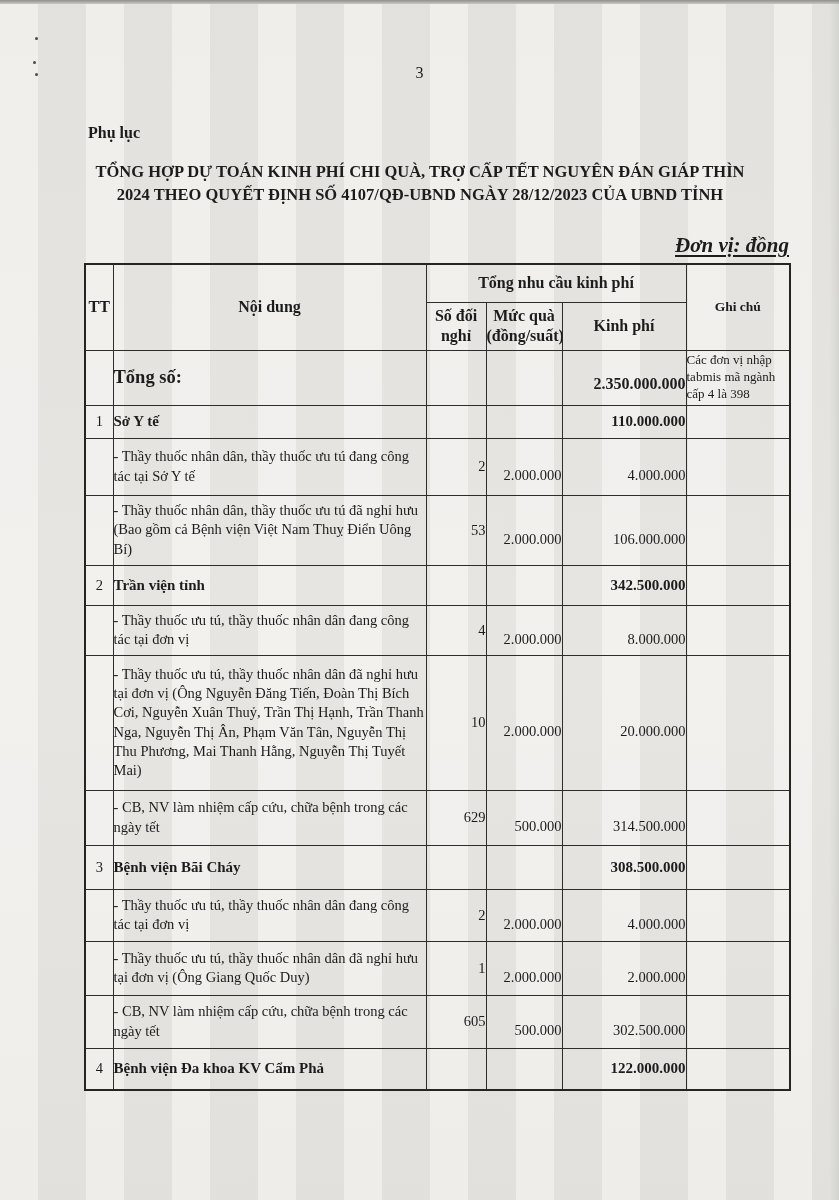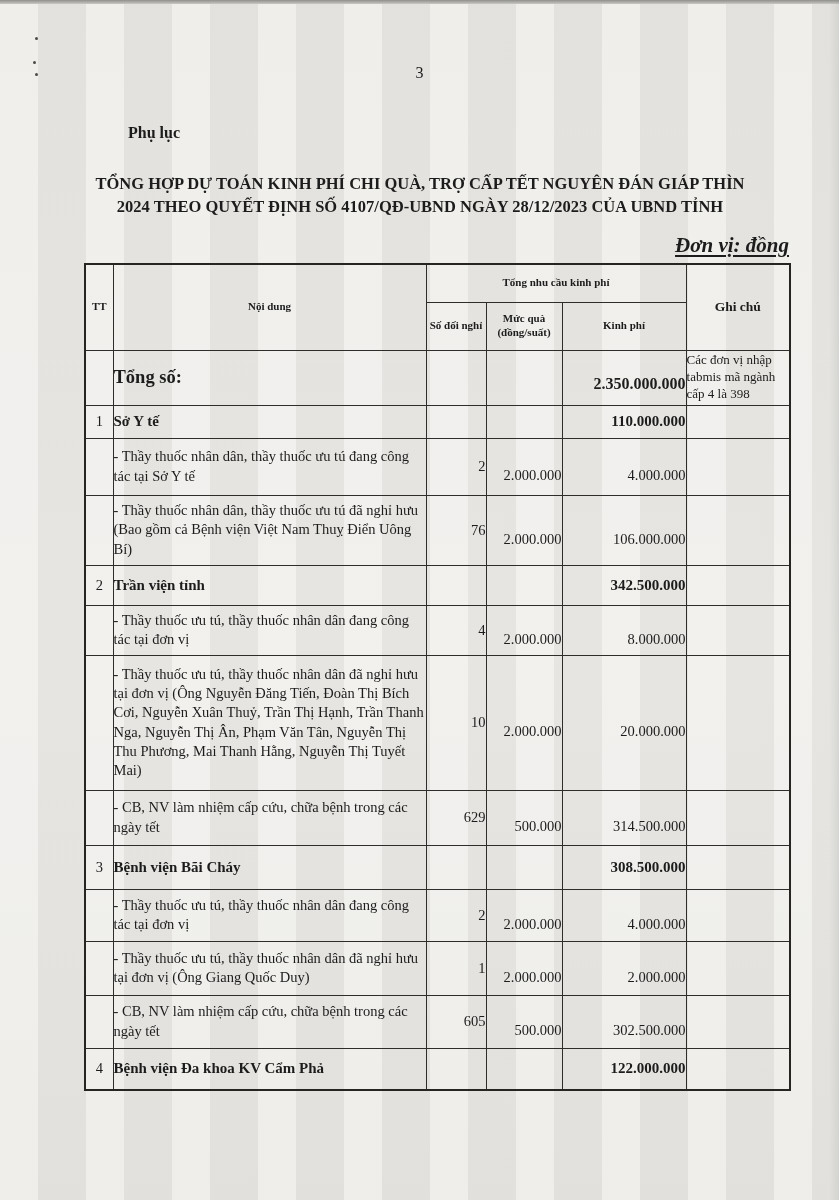--- a/index.html
+++ b/index.html
@@ -30,46 +30,46 @@
   .dot.d1{left:35px;top:37px;width:3px;height:3px;}
   .dot.d2{left:33px;top:61px;width:3px;height:3px;}
   .dot.d3{left:35px;top:73px;width:3px;height:3px;}
 
   .page-number{
     position:absolute;left:0;top:64px;width:839px;
     text-align:center;font-size:16px;
   }
   .appendix{
     position:absolute;left:88px;top:124px;
-    font-weight:bold;font-size:16px;margin-left:40px;
+    font-weight:bold;font-size:16px;
   }
   .doc-title{
     position:absolute;left:55px;top:160px;width:730px;
-    text-align:center;font-weight:bold;font-size:16.5px;line-height:1.42;margin-top:12px;
+    text-align:center;font-weight:bold;font-size:16.5px;line-height:1.42;
   }
   .unit-note{
     position:absolute;left:489px;top:233px;width:300px;
     text-align:right;font-style:italic;font-weight:600;font-size:21px;
     text-decoration:underline;
     text-underline-offset:3px;
   }
 
   table.main{
     position:absolute;left:84px;top:263px;
     border-collapse:collapse;table-layout:fixed;width:705px;
     font-size:14.5px;
   }
   table.main td{
     border:1.5px solid #2e2d2b;
     padding:0;vertical-align:middle;
     overflow:hidden;
   }
   table.main{border:2px solid #262522;}
 
-  td.h{font-weight:bold;text-align:center;font-size:11px;line-height:1.25;}
+  td.h{font-weight:bold;text-align:center;font-size:16px;line-height:1.25;}
   td.h-ghichu{font-weight:bold;text-align:center;font-size:13.5px;vertical-align:top;padding-top:12px;}
   td.tt{text-align:center;font-size:14.5px;}
   td.nd{padding-left:12px;padding-right:8px;line-height:1.32;font-size:14.5px;}
   td.nd-section{padding-left:11px;font-weight:bold;font-size:15px;}
   td.sodt{text-align:right;padding-right:6px;font-size:14.5px;}
   td.mq{text-align:right;padding-right:8px;font-size:14.5px;}
   td.kp{text-align:right;padding-right:12px;font-size:14.5px;}
   td.ghichu{font-size:13px;line-height:1.3;padding-left:8px;padding-right:4px;}
   .low{display:inline-block;transform:translateY(9px);}
   .low-sm{display:inline-block;transform:translateY(6px);}
@@ -143,21 +143,21 @@
       <td class="nd">- Thầy thuốc nhân dân, thầy thuốc ưu tú đang công tác tại Sở Y tế</td>
       <td class="sodt">2</td>
       <td class="mq"><span class="low">2.000.000</span></td>
       <td class="kp"><span class="low">4.000.000</span></td>
       <td></td>
     </tr>
 
     <tr style="height:70px">
       <td class="tt"></td>
       <td class="nd">- Thầy thuốc nhân dân, thầy thuốc ưu tú đã nghỉ hưu (Bao gồm cả Bệnh viện Việt Nam Thuỵ Điển Uông Bí)</td>
-      <td class="sodt">76</td>
+      <td class="sodt">53</td>
       <td class="mq"><span class="low">2.000.000</span></td>
       <td class="kp"><span class="low">106.000.000</span></td>
       <td></td>
     </tr>
 
     <tr style="height:40px">
       <td class="tt">2</td>
       <td class="nd-section">Trần viện tỉnh</td>
       <td></td>
       <td></td>

